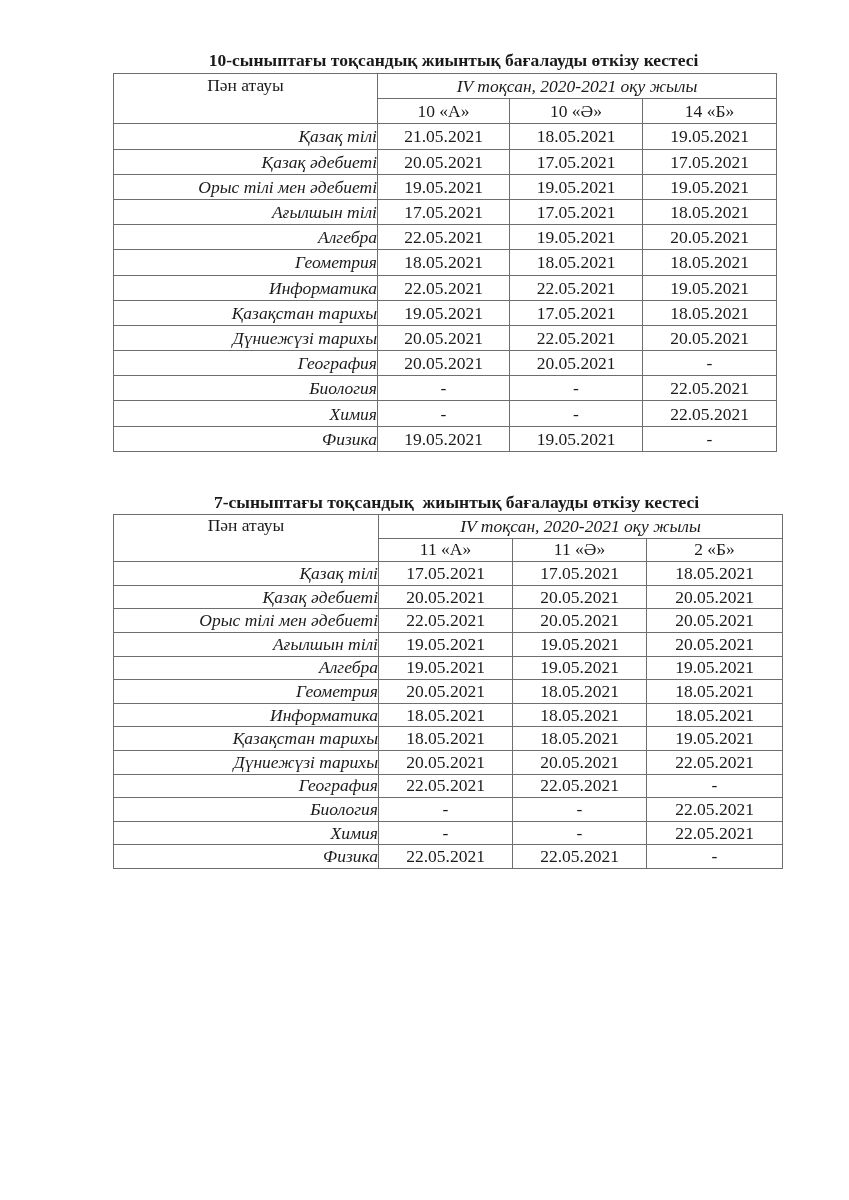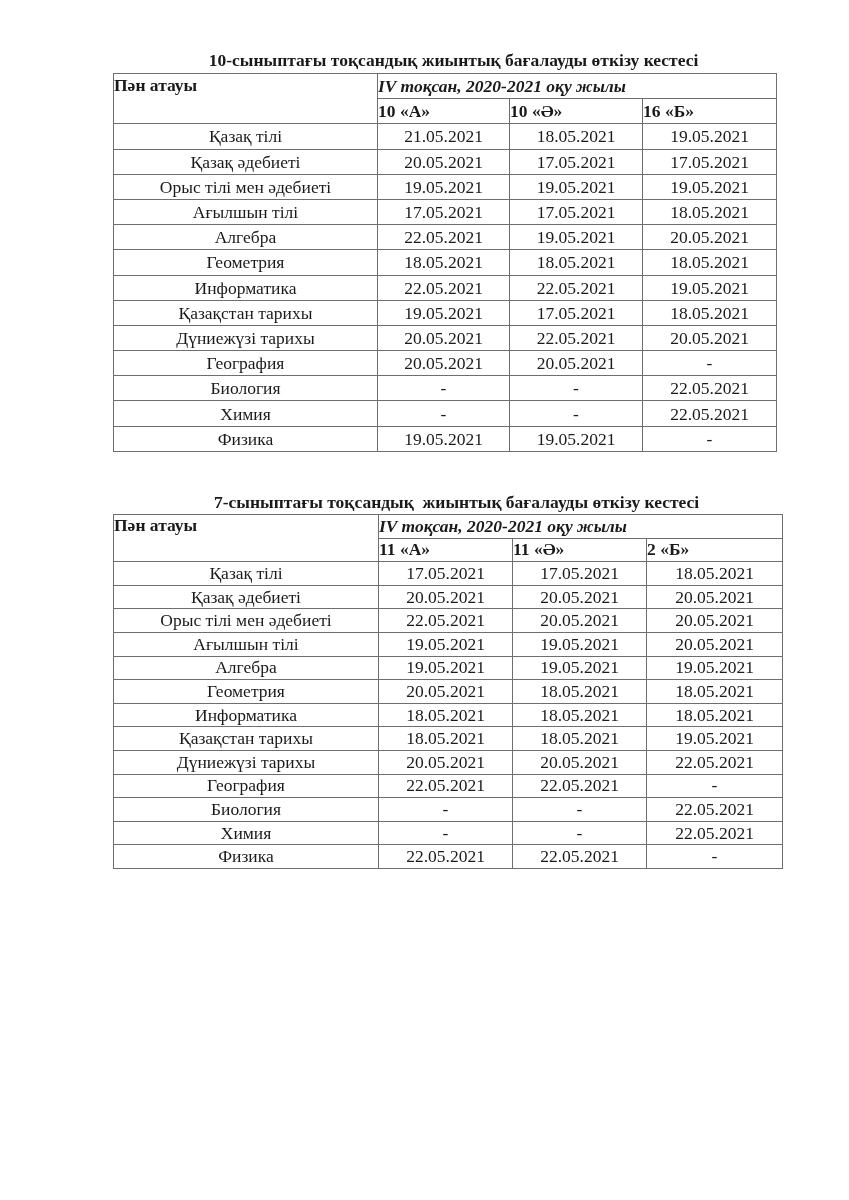--- a/index.html
+++ b/index.html
@@ -36,33 +36,34 @@
     }
     table.sched td, table.sched th {
       border: 1px solid #6e6e6e;
       padding: 0;
       height: 24px;
       line-height: 22px;
       overflow: hidden;
       white-space: nowrap;
     }
     table.sched th {
-      font-weight: bold;
-      text-align: left;
+      font-weight: normal;
+      text-align: center;
     }
     th.subject-head {
       vertical-align: top;
     }
     th.quarter-head {
       font-style: italic;
       margin-top: 45px;
     }
     td.subject {
-      text-align: center;
+      text-align: right;
       padding-left: 7px;
+      font-style: italic;
     }
     td.date {
       text-align: center;
     }
 
     
     #sec1 { left: 113px; top: 48px; width: 663px; }
     #sec1 .section-title { top: 1px; }
     #sec1 table.sched { top: 25px; left: 0; width: 663px; }
     #sec1 col.c0 { width: 264px; }
@@ -94,21 +95,21 @@
         <col class="c3">
       </colgroup>
     <thead>
       <tr>
         <th class="subject-head" rowspan="2">Пән атауы</th>
         <th class="quarter-head" colspan="3">IV тоқсан, 2020-2021 оқу жылы</th>
       </tr>
       <tr>
         <th>10 «А»</th>
         <th>10 «Ә»</th>
-        <th>16 «Б»</th>
+        <th>14 «Б»</th>
       </tr>
     </thead>
     <tbody id="tbody-0">
         <tr>
           <td class="subject">Қазақ тілі</td>
           <td class="date">21.05.2021</td>
           <td class="date">18.05.2021</td>
           <td class="date">19.05.2021</td>
         </tr>
         <tr>

